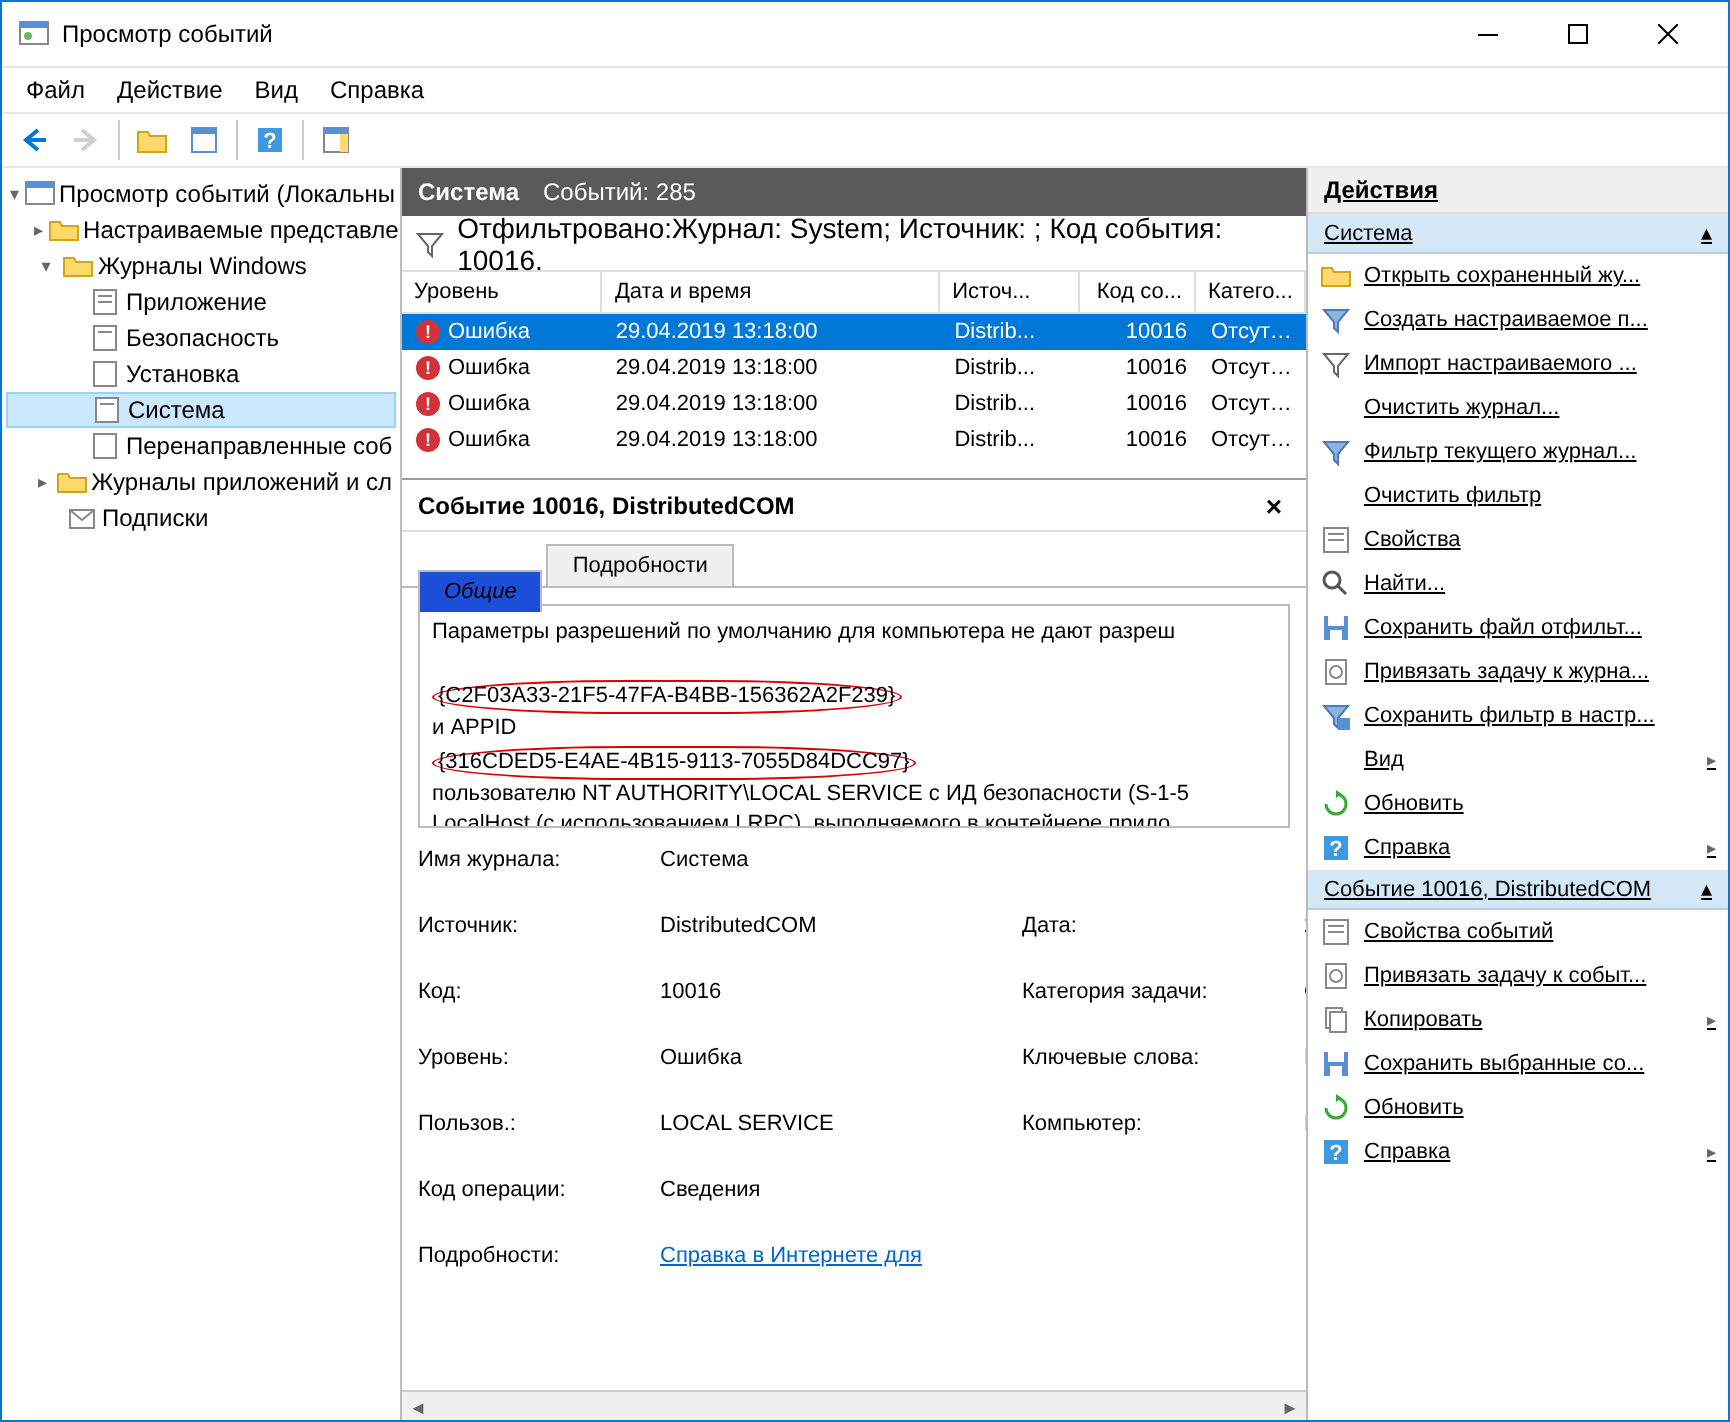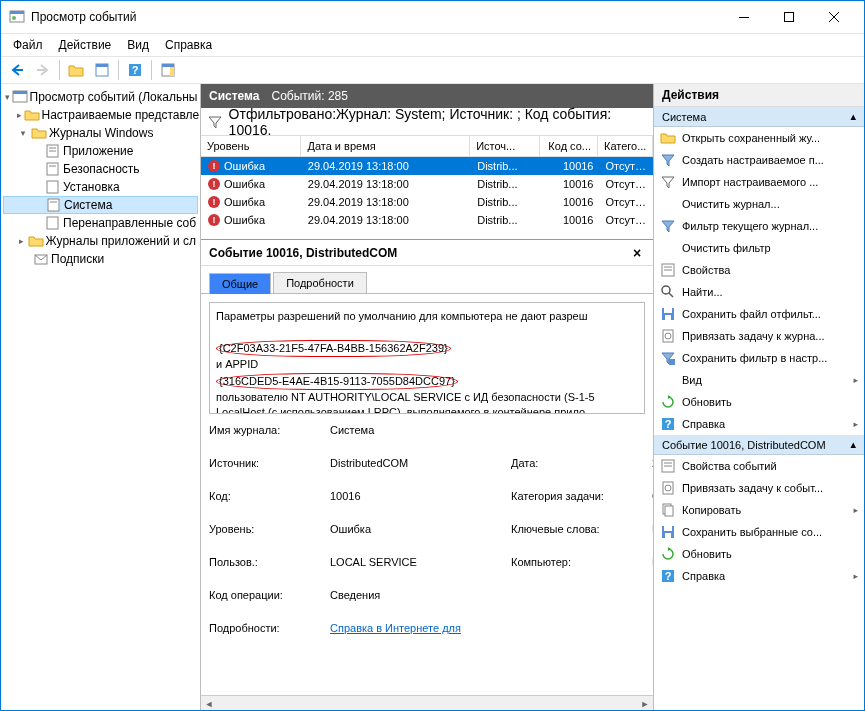--- a/index.html
+++ b/index.html
@@ -33,28 +33,28 @@
 .grid-row div { padding: 0 6px; overflow: hidden; white-space: nowrap; text-overflow: ellipsis; }
 .col-level { width: 104px; display: flex; align-items: center; gap: 3px; }
 .col-date { width: 175px; }
 .col-src { width: 72px; }
 .col-code { width: 60px; text-align: right; }
 .col-cat { width: 55px; }
 .detail-header { height: 26px; display: flex; align-items: center; justify-content: space-between; padding: 0 8px; font-size: 12px; font-weight: 600; border-bottom: 1px solid #ddd; }
 .detail-close { width: 16px; height: 16px; display: flex; align-items: center; justify-content: center; cursor: default; font-size: 14px; }
 .tabs { display: flex; padding: 6px 8px 0 8px; border-bottom: 1px solid #bbb; background: #fff; }
 .tab { padding: 4px 12px; border: 1px solid #bbb; border-bottom: none; margin-right: 2px; background: #f0f0f0; cursor: default; font-size: 11px; }
-.tab.active { background: #3b82f6; position: relative; top: 1px; }
+.tab.active { background: #1d4ed8; position: relative; top: 13px; font-style: italic; }
 .detail-body { flex: 1; padding: 8px; overflow: auto; display: flex; flex-direction: column; }
 .desc-box { border: 1px solid #bbb; padding: 6px; font-size: 11px; height: 112px; overflow: hidden; margin-bottom: 10px; line-height: 1.4; }
 .ellip { border: 1px solid #d00; border-radius: 50%/60%; display: inline-block; padding: 0 2px; text-align: right; }
 .kv { display: grid; grid-template-columns: 100px 160px 120px 90px; row-gap: 6px; font-size: 11px; gap: 21px; }
 .kv .k { color: #000; }
 .link { color: #0066cc; text-decoration: underline; cursor: default; }
-.actions { width: 210px; display: flex; flex-direction: column; }
+.actions { width: 210px; display: flex; flex-direction: column; text-decoration: underline; }
 .actions-header { background: #f0f0f0; padding: 4px 8px; font-weight: 600; font-size: 12px; border-bottom: 1px solid #ddd; }
 .actions-section { background: #d4e8f8; padding: 3px 8px; font-size: 11px; display: flex; justify-content: space-between; align-items: center; border-bottom: 1px solid #bcd; }
 .actions-list { overflow-y: auto; }
 .action-item { display: flex; align-items: center; height: 22px; padding: 0 6px; gap: 6px; font-size: 11px; cursor: default; white-space: nowrap; overflow: hidden; }
 .ai-icon { width: 16px; height: 16px; flex-shrink: 0; display: flex; align-items: center; justify-content: center; }
 .hscroll { height: 16px; background: #f0f0f0; border-top: 1px solid #ccc; display: flex; align-items: center; }
 .hscroll .arr { width: 16px; height: 16px; display: flex; align-items: center; justify-content: center; font-size: 9px; color: #666; }
 svg { display: block; }
 </style>
 </head>

